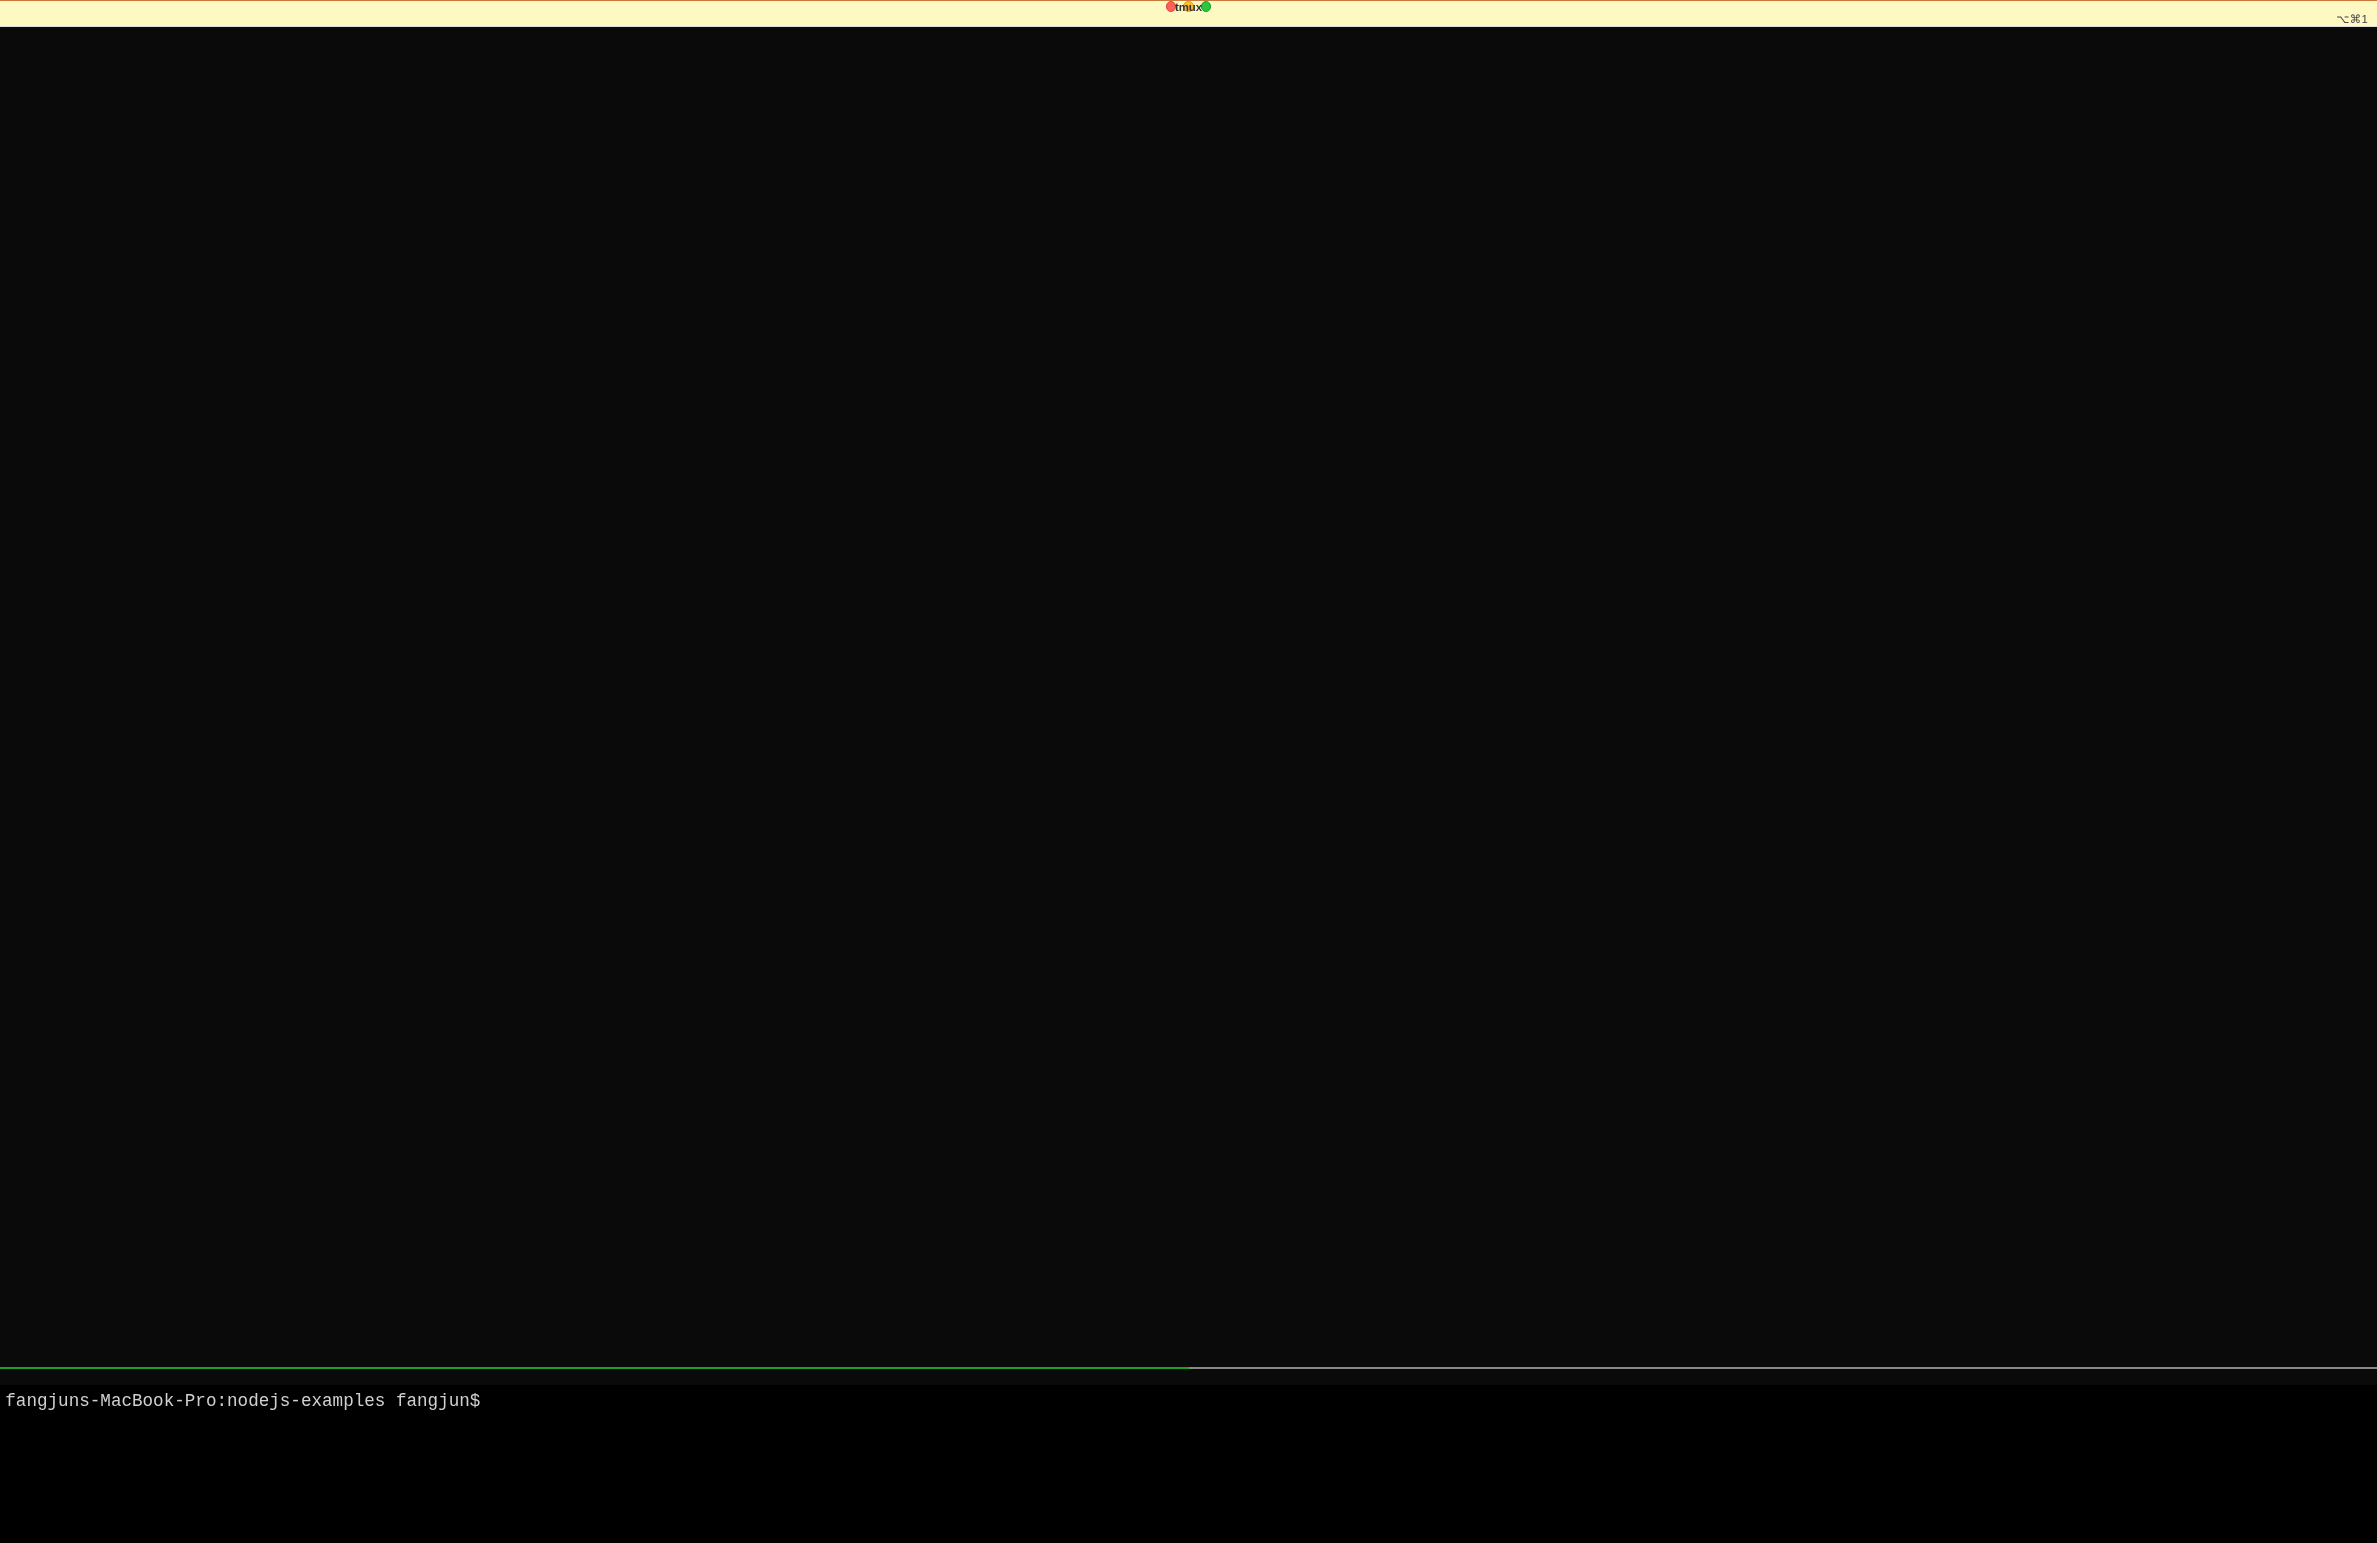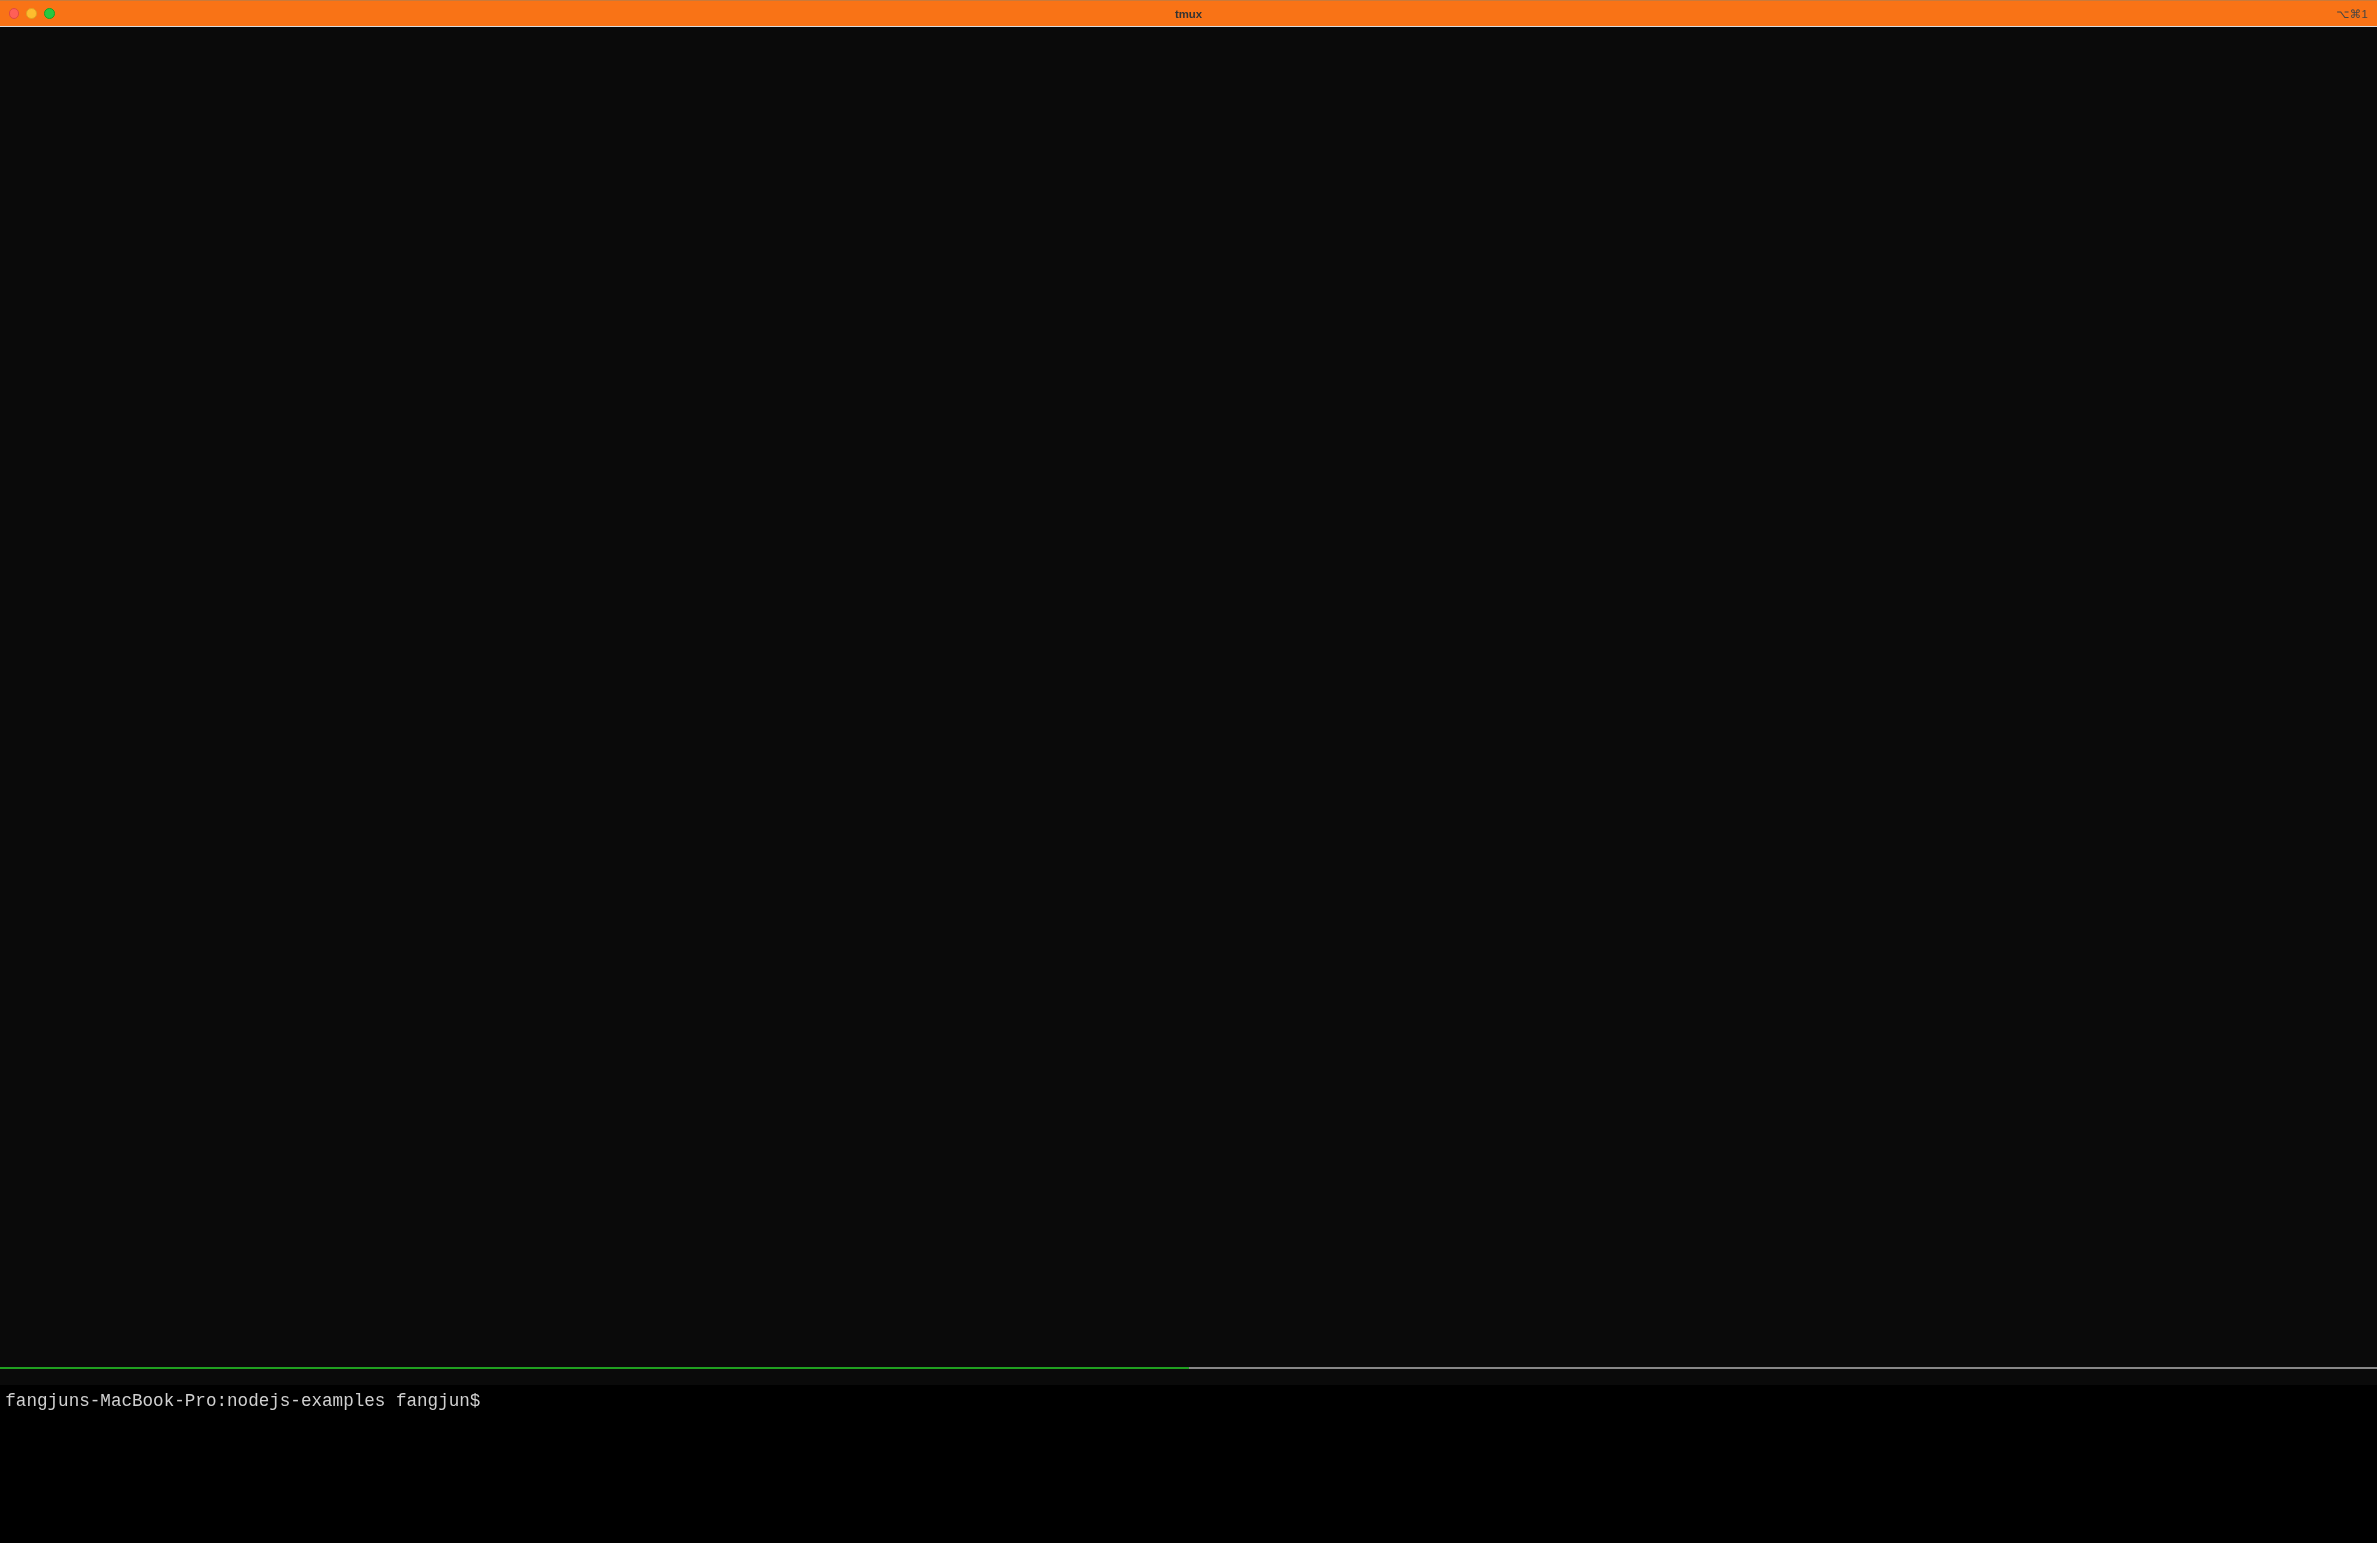--- a/index.html
+++ b/index.html
@@ -14,26 +14,27 @@
     .window {
       width: 100%;
       height: 100%;
       display: flex;
       flex-direction: column;
       background: #000;
       border-top: 1.8px solid #c97a3b;
     }
     .titlebar {
       height: 26.4px;
-      background: #f97316;
+      background: #fef9c3;
       display: flex;
       align-items: center;
       padding: 0 8.8px;
       position: relative;
       border-bottom: 0.9px solid #ddd;
+      flex-direction: column;
     }
     .traffic-lights {
       display: flex;
       gap: 7px;
       align-items: center;
     }
     .light {
       width: 10.6px;
       height: 10.6px;
       border-radius: 50%;

